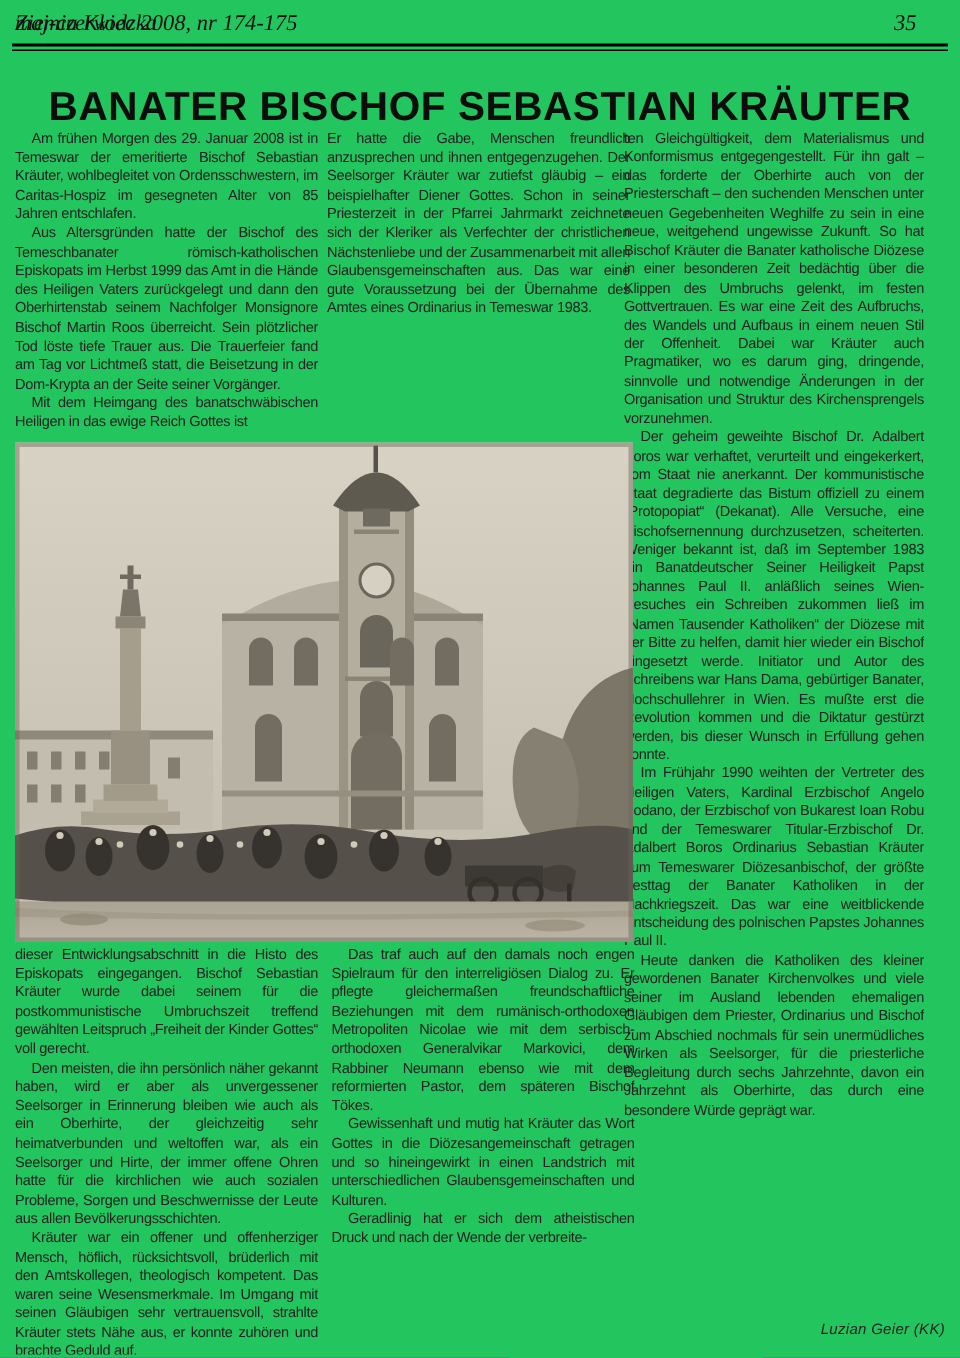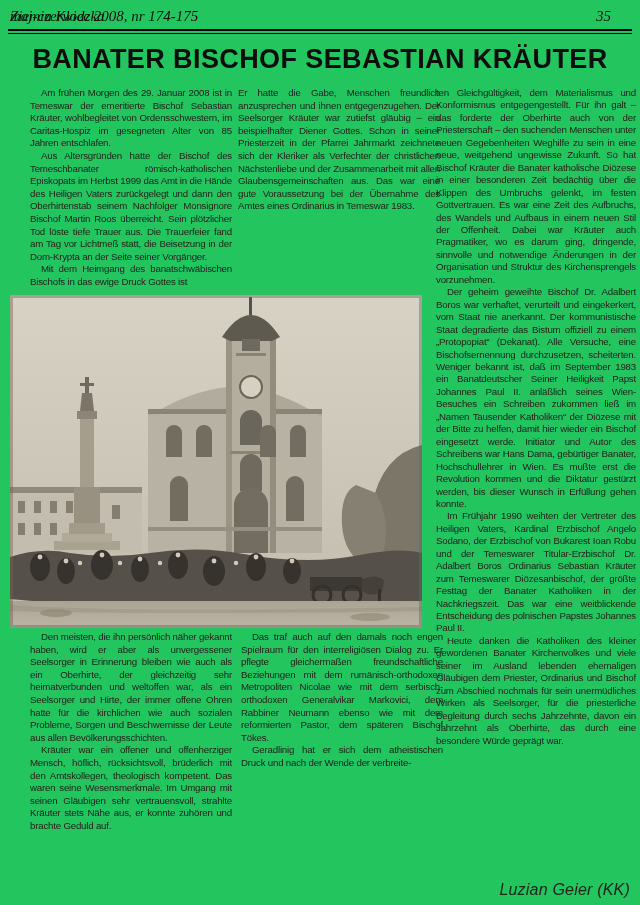--- a/index.html
+++ b/index.html
@@ -20,58 +20,58 @@
     border-top:2px solid #000;border-bottom:1px solid #000;
   }
   .headline{
     position:absolute;top:44px;left:0;right:0;text-align:center;
     font-size:27px;font-weight:bold;letter-spacing:.4px;color:#0d0d0d;
     font-family:"Liberation Sans",sans-serif;
   }
   .txt{
     position:absolute;width:202px;
     font-size:9.7px;line-height:12.6px;letter-spacing:-0.2px;
-    text-align:justify;color:#222;margin-left:20px;
+    text-align:justify;color:#222;
   }
   .txt p{margin:0;text-indent:11px;}
   .txt p.cont{text-indent:0;}
   #c1t{left:10px;top:87px;height:208px;overflow:hidden;}
   #c2t{left:218px;top:87px;height:208px;overflow:hidden;}
   #c3 {left:416px;top:87px;width:200px;height:792px;overflow:hidden;line-height:12.45px;}
   #c1b{left:10px;top:631px;height:272px;overflow:hidden;}
   #c2b{left:221px;top:631px;height:272px;overflow:hidden;}
   .byline{
     position:absolute;left:432px;top:881px;width:198px;text-align:right;
-    font-style:italic;font-size:16px;letter-spacing:.2px;color:#222;
+    font-style:italic;font-size:10px;letter-spacing:.2px;color:#222;
   }
   .photo{
     position:absolute;left:10px;top:295px;width:412px;height:333px;
     background:#c9c3b5;overflow:hidden;
   }
   .photo svg{display:block;}
 </style>
 </head>
 <body>
 
 <div class="page">
 
   <div class="masthead">
     <span class="issue">maj-czerwiec 2008,  nr 174-175</span>
     <span class="journal">Ziemia Kłodzka</span>
     <span class="pageno">35</span>
   </div>
 
   <div class="rule"></div>
 
-  <h1 class="headline" style="margin:0;">BANATER BISCHOF SEBASTIAN KRÄUTER</h1>
+  <h1 class="headline" style="margin:12px;">BANATER BISCHOF SEBASTIAN KRÄUTER</h1>
 
   <div class="txt" id="c1t">
     <p>Am frühen Morgen des 29. Januar 2008 ist in Temeswar der emeritierte Bischof Sebastian Kräuter, wohlbegleitet von Ordensschwestern, im Caritas-Hospiz im gesegneten Alter von 85 Jahren entschlafen.</p>
     <p>Aus Altersgründen hatte der Bischof des Temeschbanater römisch-katholischen Episkopats im Herbst 1999 das Amt in die Hände des Heiligen Vaters zurückgelegt und dann den Oberhirtenstab seinem Nachfolger Monsignore Bischof Martin Roos überreicht. Sein plötzlicher Tod löste tiefe Trauer aus. Die Trauerfeier fand am Tag vor Lichtmeß statt, die Beisetzung in der Dom-Krypta an der Seite seiner Vorgänger.</p>
-    <p>Mit dem Heimgang des banatschwäbischen Bischofs in das ewige Druck Gottes ist</p>
+    <p>Mit dem Heimgang des banatschwäbischen Heiligen in das ewige Reich Gottes ist</p>
   </div>
 
   <div class="txt" id="c2t">
     <p class="cont">Er hatte die Gabe, Menschen freundlich anzusprechen und ihnen entgegenzugehen. Der Seelsorger Kräuter war zutiefst gläubig – ein beispielhafter Diener Gottes. Schon in seiner Priesterzeit in der Pfarrei Jahrmarkt zeichnete sich der Kleriker als Verfechter der christlichen Nächstenliebe und der Zusammenarbeit mit allen Glaubensgemeinschaften aus. Das war eine gute Voraussetzung bei der Übernahme des Amtes eines Ordinarius in Temeswar 1983.</p>
   </div>
 
   <div class="txt" id="c3">
     <p class="cont">ten Gleichgültigkeit, dem Materialismus und Konformismus entgegengestellt. Für ihn galt – das forderte der Oberhirte auch von der Priesterschaft – den suchenden Menschen unter neuen Gegebenheiten Weghilfe zu sein in eine neue, weitgehend ungewisse Zukunft. So hat Bischof Kräuter die Banater katholische Diözese in einer besonderen Zeit bedächtig über die Klippen des Umbruchs gelenkt, im festen Gottvertrauen. Es war eine Zeit des Aufbruchs, des Wandels und Aufbaus in einem neuen Stil der Offenheit. Dabei war Kräuter auch Pragmatiker, wo es darum ging, dringende, sinnvolle und notwendige Änderungen in der Organisation und Struktur des Kirchensprengels vorzunehmen.</p>
     <p>Der geheim geweihte Bischof Dr. Adalbert Boros war verhaftet, verurteilt und eingekerkert, vom Staat nie anerkannt. Der kommunistische Staat degradierte das Bistum offiziell zu einem „Protopopiat“ (Dekanat). Alle Versuche, eine Bischofsernennung durchzusetzen, scheiterten. Weniger bekannt ist, daß im September 1983 ein Banatdeutscher Seiner Heiligkeit Papst Johannes Paul II. anläßlich seines Wien-Besuches ein Schreiben zukommen ließ im „Namen Tausender Katholiken“ der Diözese mit der Bitte zu helfen, damit hier wieder ein Bischof eingesetzt werde. Initiator und Autor des Schreibens war Hans Dama, gebürtiger Banater, Hochschullehrer in Wien. Es mußte erst die Revolution kommen und die Diktatur gestürzt werden, bis dieser Wunsch in Erfüllung gehen konnte.</p>
     <p>Im Frühjahr 1990 weihten der Vertreter des Heiligen Vaters, Kardinal Erzbischof Angelo Sodano, der Erzbischof von Bukarest Ioan Robu und der Temeswarer Titular-Erzbischof Dr. Adalbert Boros Ordinarius Sebastian Kräuter zum Temeswarer Diözesanbischof, der größte Festtag der Banater Katholiken in der Nachkriegszeit. Das war eine weitblickende Entscheidung des polnischen Papstes Johannes Paul II.</p>
@@ -183,24 +183,26 @@
       <rect x="0" y="306" width="412" height="27" fill="url(#ground)"></rect>
       <path d="M0 310 q120 8 412 2 L412 316 Q160 320 0 316 Z" fill="#9d9584" opacity="0.6"></path>
       <ellipse cx="46" cy="318" rx="16" ry="4" fill="#8f8776" opacity="0.7"></ellipse>
       <ellipse cx="360" cy="322" rx="20" ry="4" fill="#8f8776" opacity="0.6"></ellipse>
 
       <rect x="1.5" y="1.5" width="409" height="330" fill="none" stroke="#6d6758" stroke-opacity="0.45" stroke-width="3"></rect>
     </svg>
   </div>
 
   <div class="txt" id="c1b">
+    <p class="cont">dieser Entwicklungsabschnitt in die Histo des Episkopats eingegangen. Bischof Sebastian Kräuter wurde dabei seinem für die postkommunistische Umbruchszeit treffend gewählten Leitspruch „Freiheit der Kinder Gottes“ voll gerecht.</p>
     <p>Den meisten, die ihn persönlich näher gekannt haben, wird er aber als unvergessener Seelsorger in Erinnerung bleiben wie auch als ein Oberhirte, der gleichzeitig sehr heimatverbunden und weltoffen war, als ein Seelsorger und Hirte, der immer offene Ohren hatte für die kirchlichen wie auch sozialen Probleme, Sorgen und Beschwernisse der Leute aus allen Bevölkerungsschichten.</p>
     <p>Kräuter war ein offener und offenherziger Mensch, höflich, rücksichtsvoll, brüderlich mit den Amtskollegen, theologisch kompetent. Das waren seine Wesensmerkmale. Im Umgang mit seinen Gläubigen sehr vertrauensvoll, strahlte Kräuter stets Nähe aus, er konnte zuhören und brachte Geduld auf.</p>
   </div>
 
   <div class="txt" id="c2b">
     <p>Das traf auch auf den damals noch engen Spielraum für den interreligiösen Dialog zu. Er pflegte gleichermaßen freundschaftliche Beziehungen mit dem rumänisch-orthodoxen Metropoliten Nicolae wie mit dem serbisch-orthodoxen Generalvikar Markovici, dem Rabbiner Neumann ebenso wie mit dem reformierten Pastor, dem späteren Bischof Tökes.</p>
+    <p>Gewissenhaft und mutig hat Kräuter das Wort Gottes in die Diözesangemeinschaft getragen und so hineingewirkt in einen Landstrich mit unterschiedlichen Glaubensgemeinschaften und Kulturen.</p>
     <p>Geradlinig hat er sich dem atheistischen Druck und nach der Wende der verbreite-</p>
   </div>
 
   <div class="byline">Luzian Geier (KK)</div>
 
 </div>
 
 </body></html>

